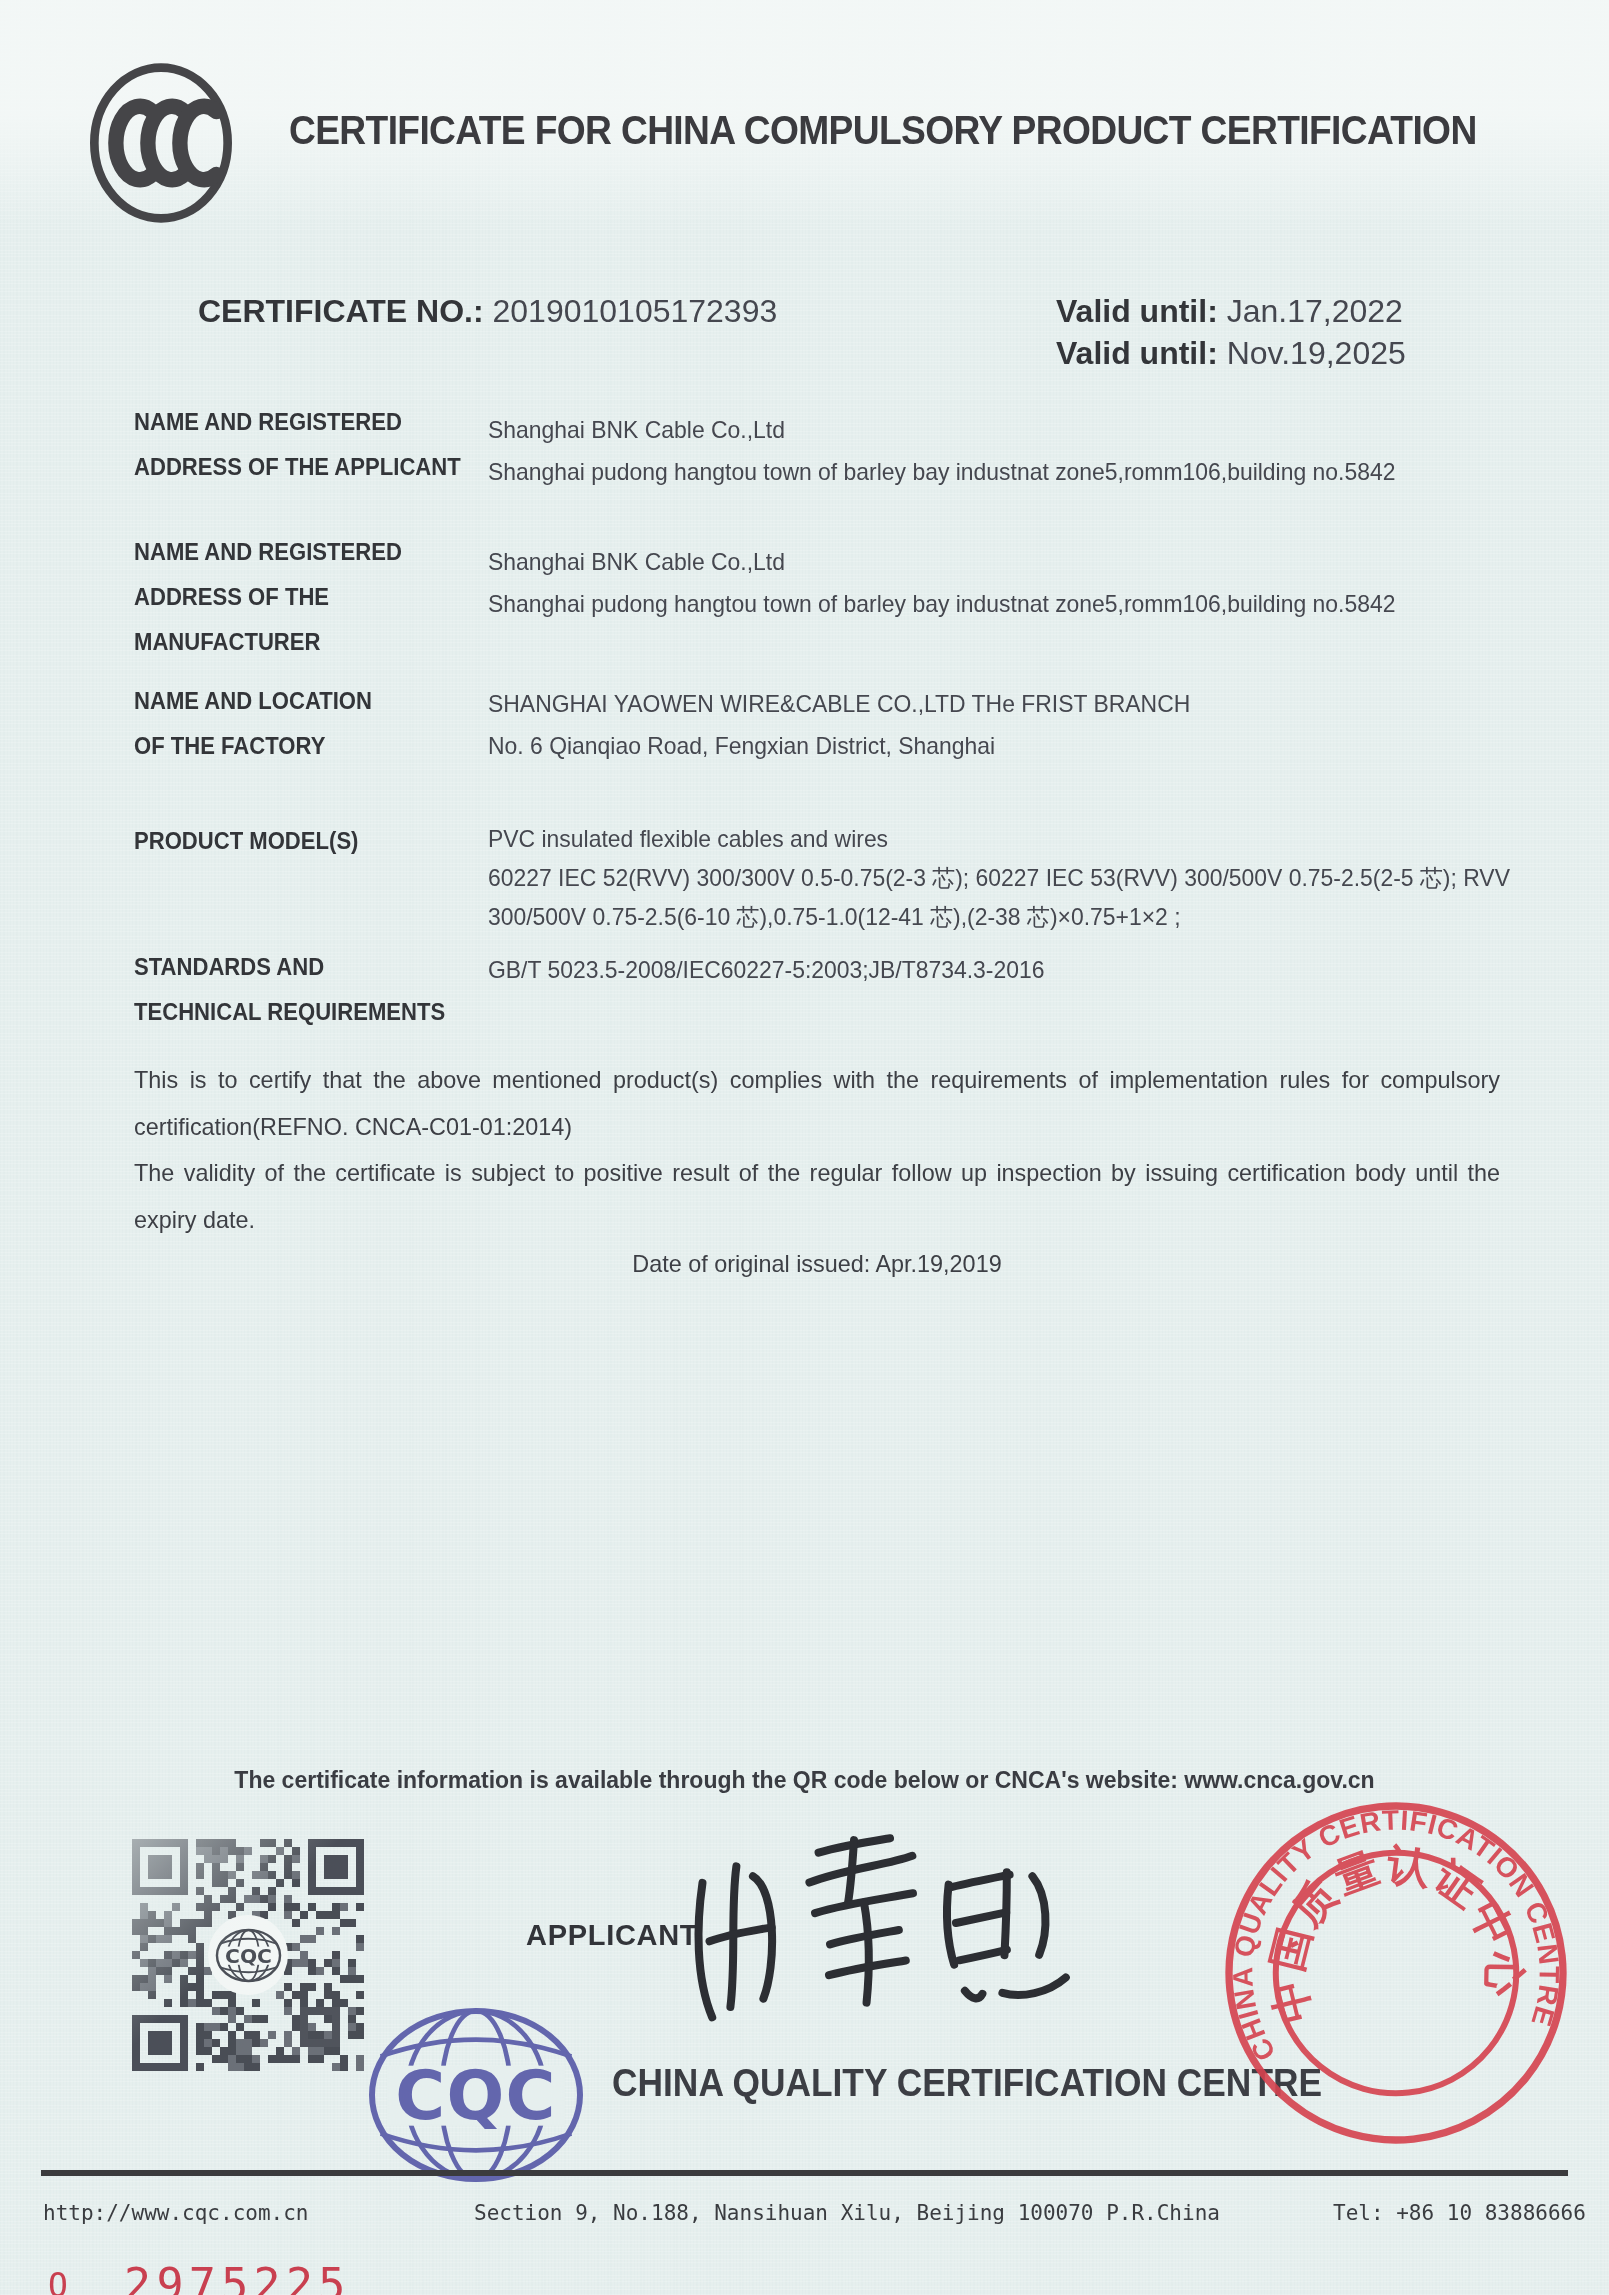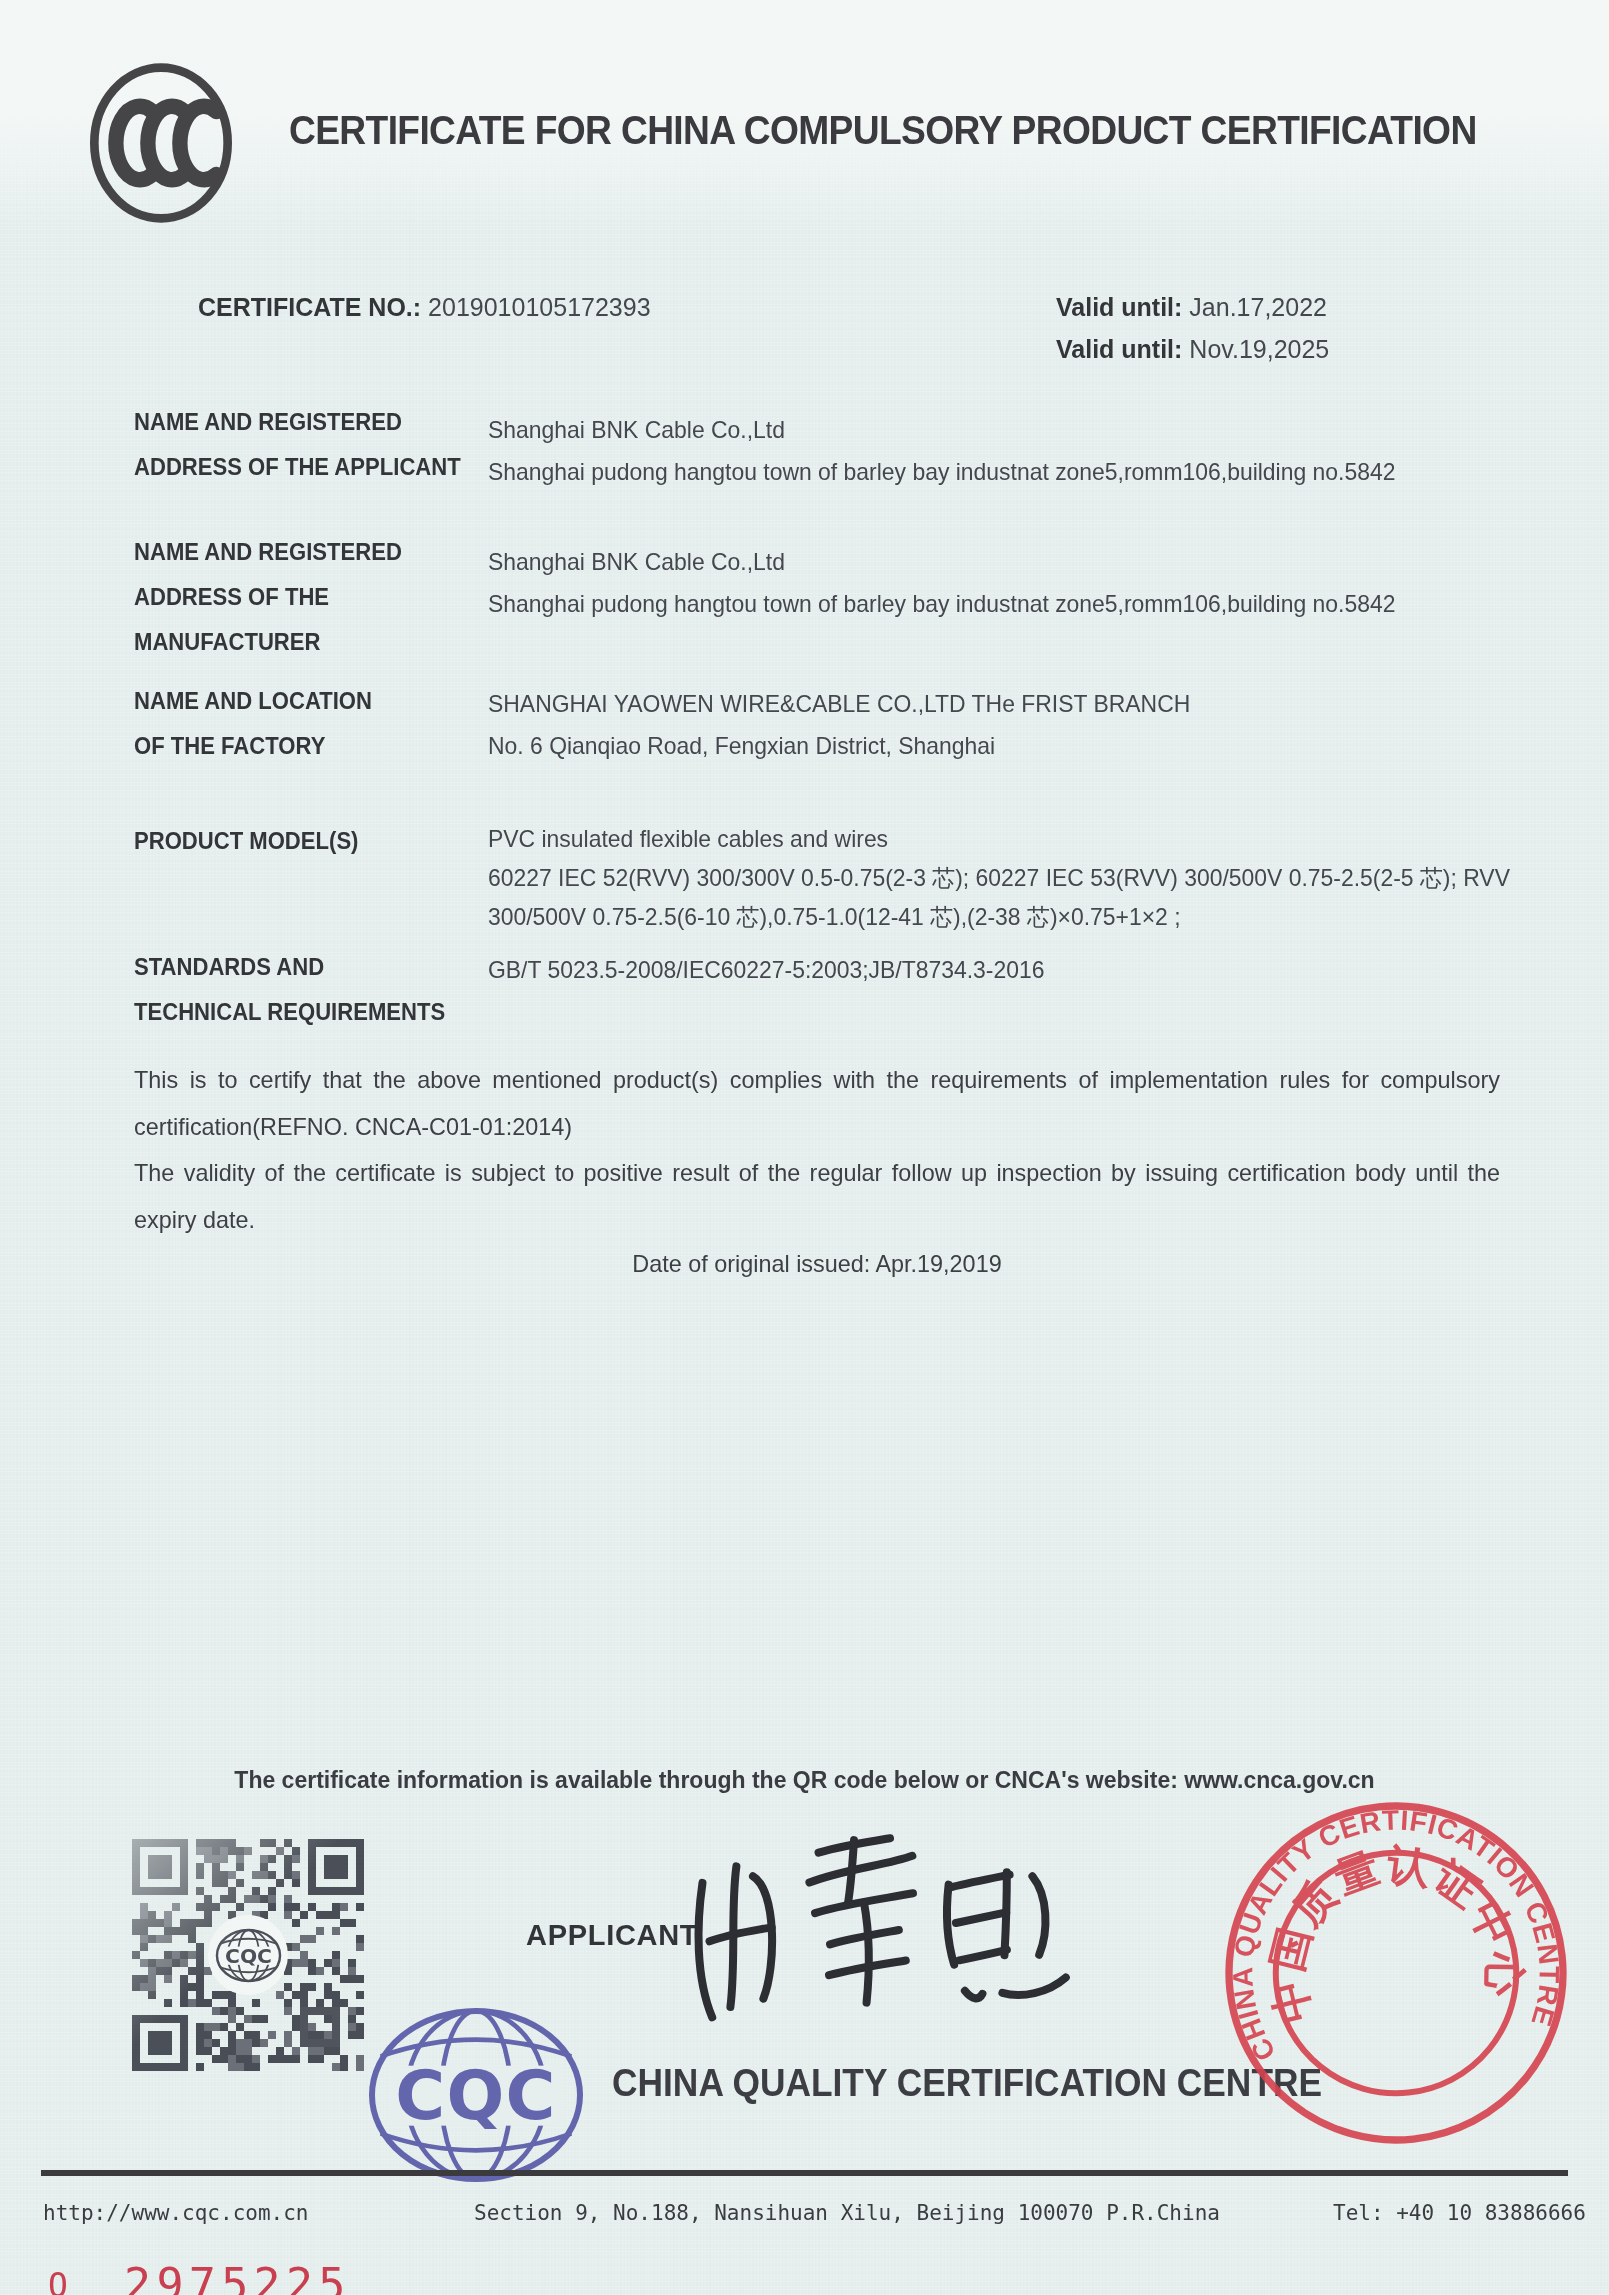--- a/index.html
+++ b/index.html
@@ -10,21 +10,21 @@
       linear-gradient(180deg, rgba(244,248,247,.9) 0 114px, rgba(244,248,247,0) 227px),
       repeating-linear-gradient(0deg, rgba(255,255,255,.16) 0 0.7px, rgba(0,0,0,0) 0.7px 2.7px),
       repeating-linear-gradient(90deg, rgba(198,218,218,.10) 0 1.3px, rgba(0,0,0,0) 1.3px 3.3px),
       #e6efee;
   }
   .abs{position:absolute;}
   
   .title{left:289px; top:108px; font-size:40px; font-weight:700; color:#3b3b3f;
     letter-spacing:-0.7px; white-space:nowrap; transform:scaleX(.93); transform-origin:left center;}
   
-  .meta{font-size:25px; color:#45474f; white-space:nowrap;}
+  .meta{font-size:32px; color:#45474f; white-space:nowrap;}
   .meta b{color:#333539;}
   
   .flabel{left:134px; font-size:23px; font-weight:700; color:#333539; line-height:45px; white-space:nowrap; transform:scaleX(.96); transform-origin:left top;}
   .fvalue{left:488px; font-size:23.4px; color:#45474f; line-height:39px; white-space:nowrap; transform:scaleX(.98); transform-origin:left top;}
   .fvalue.wide{line-height:42px;}
   
   .para{left:134px; width:1366px; font-size:23.4px; color:#3d3f45; line-height:47px; text-align:justify;}
   .para.nojust{text-align:center;}
   .note{left:0; width:1609px; text-align:center; font-size:23px; color:#3a3c42;}
   
@@ -480,19 +480,19 @@
       </text>
       <text font-size="64" font-weight="bold" fill="#d5424e" letter-spacing="4" font-family="DejaVu Sans, Liberation Sans, sans-serif">
         <textPath href="#stampInnerPath" startOffset="0">中国质量认证中心</textPath>
       </text>
     </g>
   </svg>
 
   <div class="abs rule"></div>
   <div class="abs foot" style="left:43px; top:2201px;">http://www.cqc.com.cn</div>
   <div class="abs foot" style="left:468px; top:2201px;margin-left:6px;">Section 9, No.188, Nansihuan Xilu, Beijing 100070 P.R.China</div>
-  <div class="abs foot" style="left:1333px; top:2201px;">Tel: +40 10 83886666</div>
+  <div class="abs foot" style="left:1333px; top:2201px;">Tel: +86 10 83886666</div>
 
   <div class="abs serial" style="left:48px; top:2266px; font-size:33px;">O</div>
   <div class="abs serial" style="left:124px; top:2258px; font-size:45px; letter-spacing:5.3px;">2975225</div>
 
 </div>
 
 
 </body></html>

